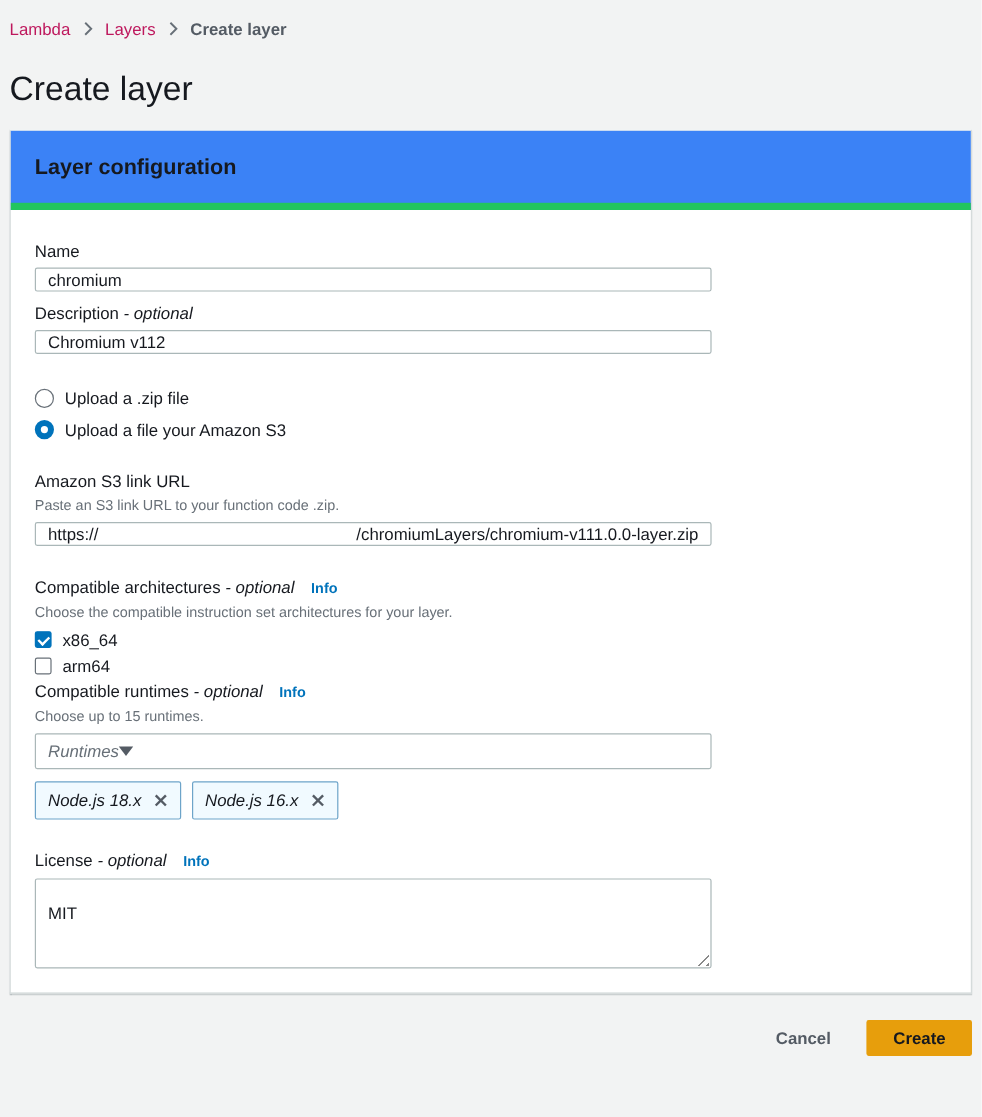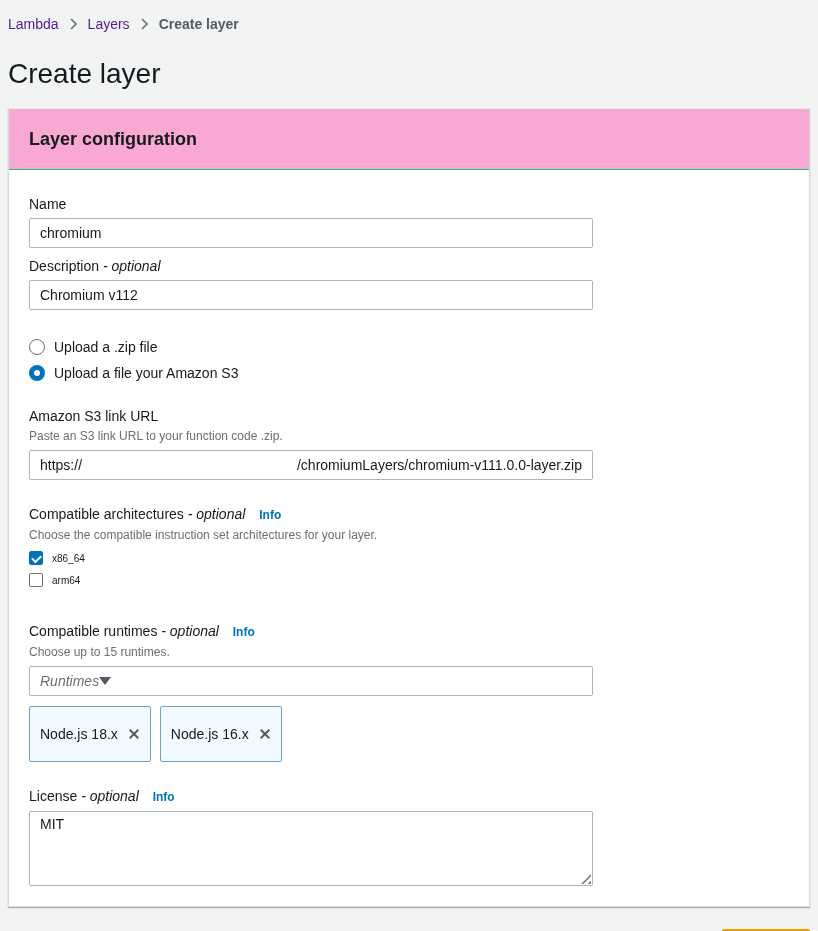--- a/index.html
+++ b/index.html
@@ -16,21 +16,21 @@
 
   
   .breadcrumb {
     padding-top: 14px;
     display: flex;
     align-items: center;
     gap: 10px;
     font-size: 14px;
     line-height: 20px;
   }
-  .crumb-link { color: #4c1d95; text-decoration: none; cursor: pointer; }
+  .crumb-link { color: #be185d; text-decoration: none; cursor: pointer; }
   .crumb-current { color: #545b64; font-weight: 700; }
   .crumb-sep { display: inline-flex; align-items: center; }
 
   
   .page-title {
     margin-top: 22px;
     font-size: 28px;
     font-weight: 400;
     line-height: 36px;
     color: #16191f;
@@ -39,22 +39,22 @@
   
   .card {
     margin-top: 16px;
     background: #ffffff;
     border: 1px solid #d5dbdb;
     border-top-color: #eaeded;
     box-shadow: 0 1px 1px 0 rgba(0,28,36,.3);
     border-radius: 0;
   }
   .card-header {
-    background: #f9a8d4;
-    border-bottom: 1px solid #22c55e;
+    background: #3b82f6;
+    border-bottom: 6px solid #22c55e;
     padding: 19px 20px;
   }
   .card-header h2 {
     font-size: 18px;
     font-weight: 700;
     line-height: 22px;
     color: #16191f;
   }
   .card-body { padding: 24px 20px 20px 20px; }
 
@@ -66,38 +66,38 @@
     color: #0073bb;
     text-decoration: none;
     margin-left: 10px;
     cursor: pointer;
   }
   .helper { font-size: 12px; line-height: 16px; color: #687078; margin-top: 2px; }
 
   .text-input {
     margin-top: 4px;
     width: 564px;
-    height: 30px;
+    height: 20px;
     border: 1px solid #aab7b8;
     border-radius: 2px;
     background: #fff;
     font-family: "Liberation Sans", sans-serif;
     font-size: 14px;
     color: #16191f;
     padding: 0 10px;
     display: flex;
     align-items: center;
   }
   .split-input { justify-content: space-between; }
 
   .block-20 { margin-top: 8px; }
   .block-26 { margin-top: 26px; }
   .block-22 { margin-top: 22px; }
   .block-24 { margin-top: 24px; }
-  .block-30 { margin-top: 30px; }
+  .block-30 { }
 
   
   .radio-row { display: flex; align-items: center; gap: 9px; height: 22px; margin-top: 4px; cursor: pointer; }
   .radio-row:first-child { margin-top: 0; }
   .radio {
     width: 16px; height: 16px;
     border-radius: 50%;
     background: #fff;
     border: 1px solid #687078;
     flex: none;
@@ -118,21 +118,21 @@
   .checkbox.checked { background: #0073bb; border-color: #0073bb; }
   .checkbox.checked::after {
     content: "";
     position: absolute;
     left: 2px; top: 2.5px;
     width: 7px; height: 4px;
     border-left: 2px solid #fff;
     border-bottom: 2px solid #fff;
     transform: rotate(-45deg);
   }
-  .check-label { font-size: 10px; color: #16191f; }
+  .check-label { font-size: 14px; color: #16191f; }
 
   
   .select {
     margin-top: 6px;
     width: 564px;
     height: 30px;
     border: 1px solid #aab7b8;
     border-radius: 2px;
     background: #fff;
     display: flex;
@@ -150,23 +150,24 @@
 
   
   .token-row { margin-top: 10px; display: flex; gap: 9px; }
   .token {
     display: inline-flex;
     align-items: center;
     gap: 10px;
     background: #f1faff;
     border: 1px solid #6da4c9;
     border-radius: 2px;
-    padding: 19px 10px;
-    font-size: 14px;
-    color: #16191f;
+    padding: 7px 10px;
+    font-size: 14px;
+    color: #16191f;
+    font-style: italic;
   }
   .x-icon { position: relative; width: 12px; height: 12px; cursor: pointer; display: inline-block; }
   .x-icon::before, .x-icon::after {
     content: "";
     position: absolute;
     left: 5px; top: 0;
     width: 2px; height: 12px;
     background: #545b64;
   }
   .x-icon::before { transform: rotate(45deg); }
@@ -175,21 +176,21 @@
   
   .textarea {
     margin-top: 4px;
     width: 564px;
     height: 75px;
     border: 1px solid #aab7b8;
     border-radius: 2px;
     background: #fff;
     font-size: 14px;
     color: #16191f;
-    padding: 4px 10px;
+    padding: 20px 10px;
     position: relative;
   }
   .resize-grip {
     position: absolute;
     right: 1px; bottom: 1px;
     width: 10px; height: 10px;
     clip-path: polygon(100% 0, 100% 100%, 0 100%);
     background: repeating-linear-gradient(135deg, transparent 0 2px, #888 2px 3.5px, transparent 3.5px 5px);
     cursor: nwse-resize;
   }

